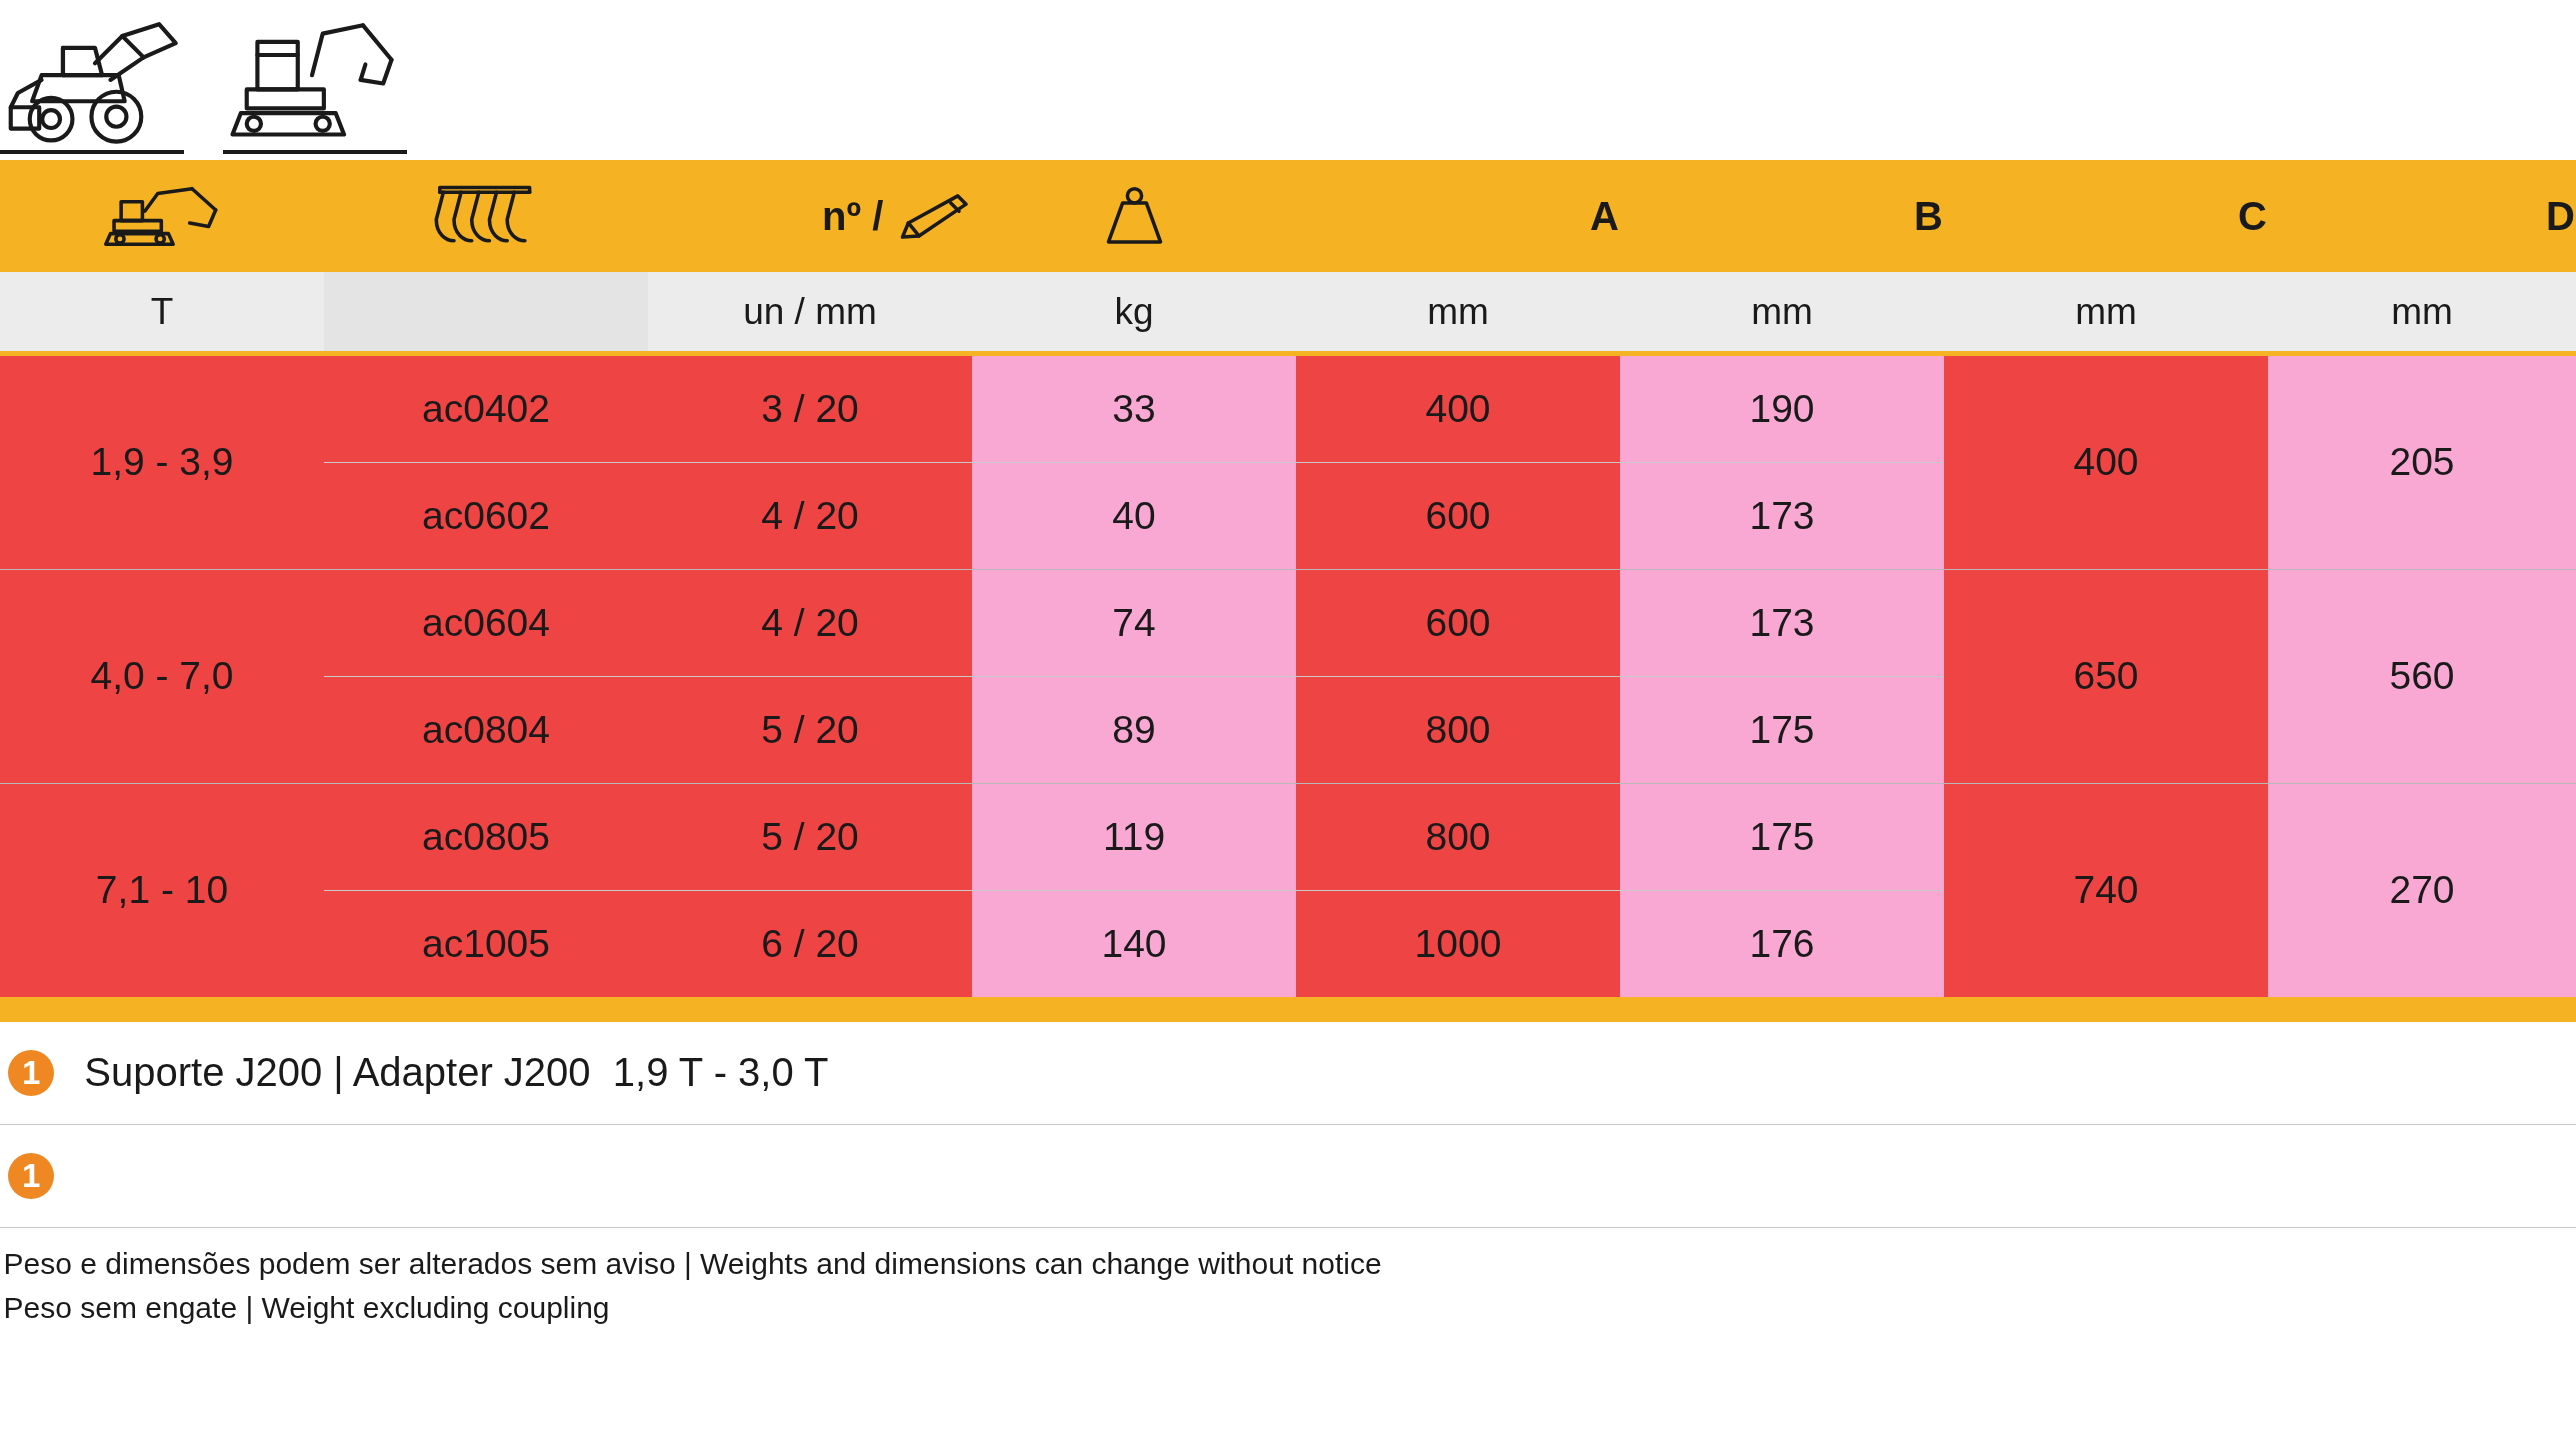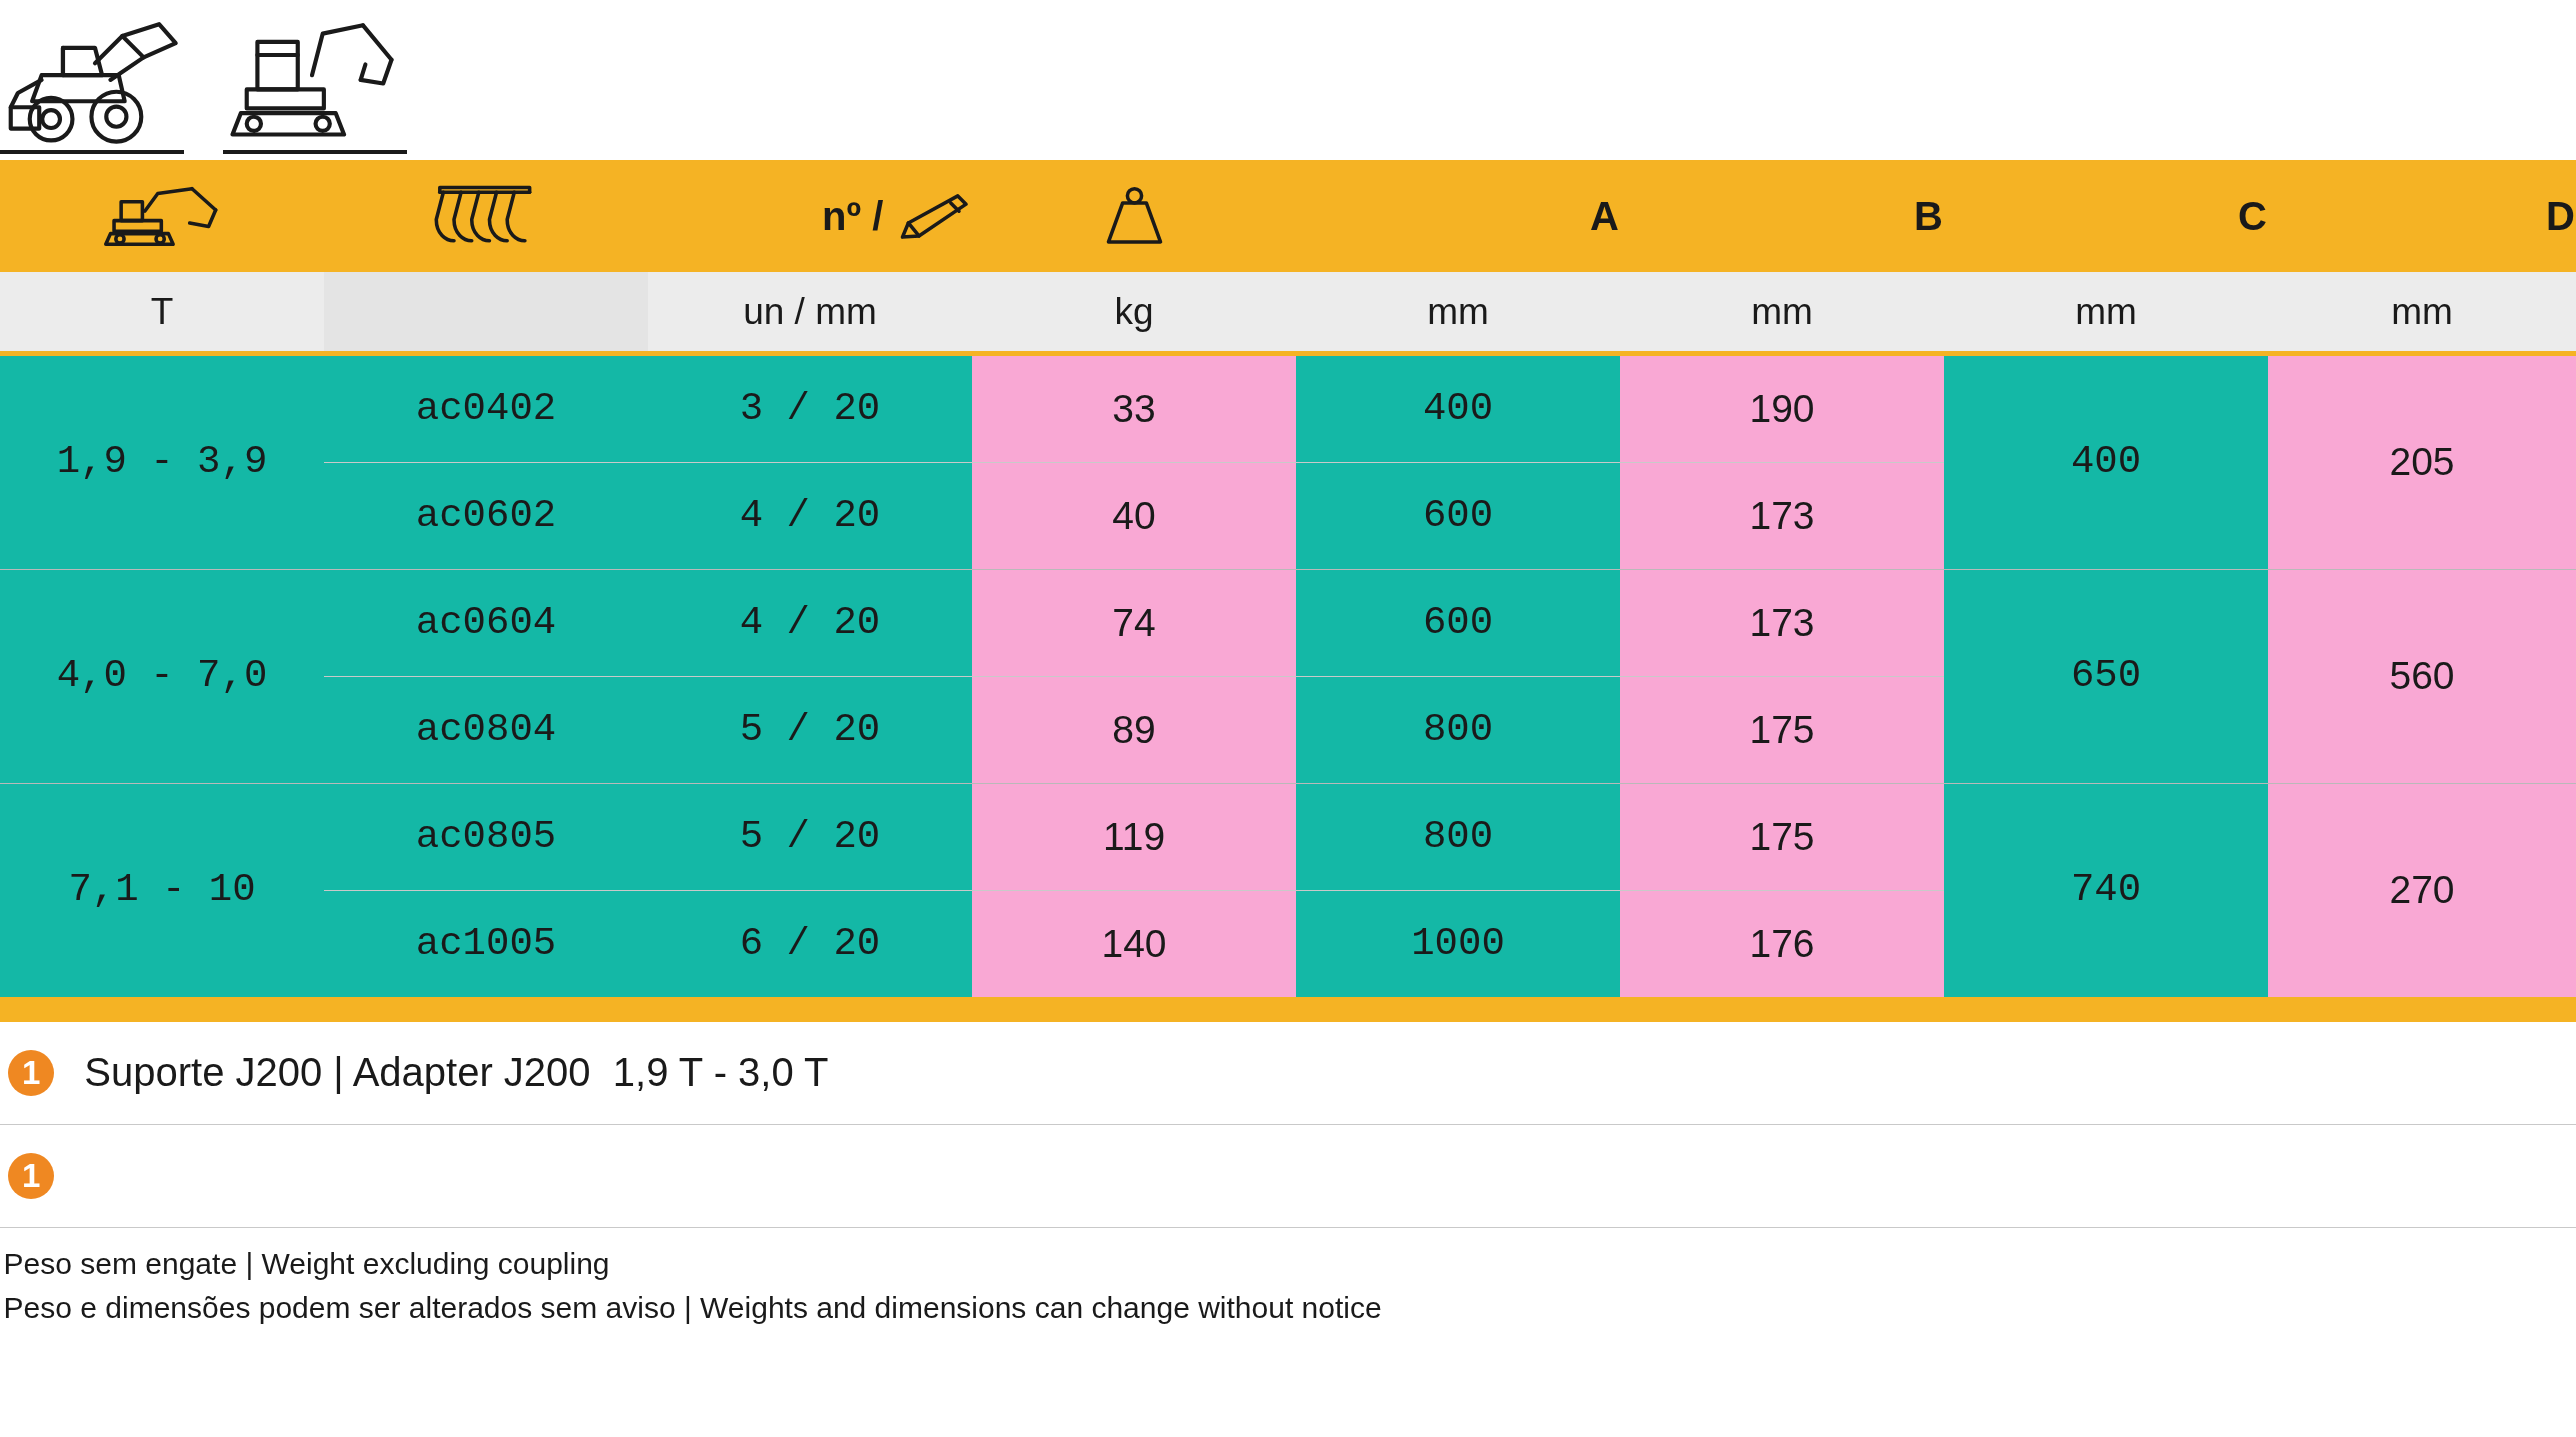--- a/index.html
+++ b/index.html
@@ -83,21 +83,21 @@
   }
 
   tbody.spec-body td {
     height: 104px;
     text-align: center;
     vertical-align: middle;
     font-size: 39px;
     color: #1a1a1a;
     background: #f9a8d4;
   }
-  tbody.spec-body td.tint { background: #14b8a6; font-family: Liberation Mono, monospace; }
+  tbody.spec-body td.tint { background: #ef4444; }
   tbody.spec-body td.group-sep-top { border-top: 1.8px solid #b9b9b9; }
   tbody.spec-body td.inner-sep { border-top: 1.2px solid #c9c9c9; }
 
   .bottom-bar {
     width: 2576px;
     height: 25px;
     background: #f5b324;
     margin-top: 0;
   }
 
@@ -332,18 +332,18 @@
     <div class="note-line">
       <div class="note-badge">1</div>
       <div class="note-text">Suporte J200 | Adapter J200  1,9 T - 3,0 T</div>
     </div>
     <div class="note-line">
       <div class="note-badge">1</div>
     </div>
   </div>
 
   <div class="fineprint">
+    <div>Peso e dimensões podem ser alterados sem aviso | Weights and dimensions can change without notice</div>
     <div>Peso sem engate | Weight excluding coupling</div>
-    <div>Peso e dimensões podem ser alterados sem aviso | Weights and dimensions can change without notice</div>
   </div>
 
 </div>
 
 
 </body></html>

